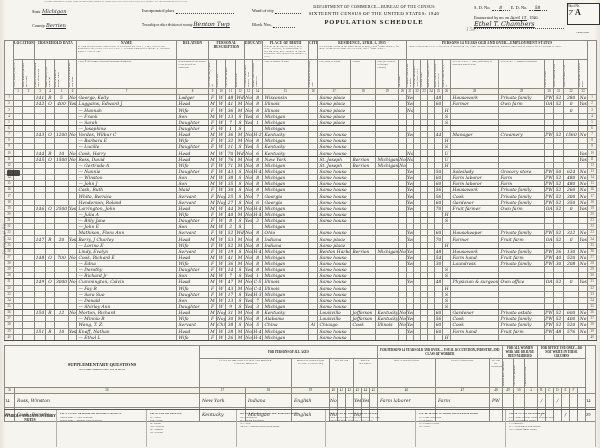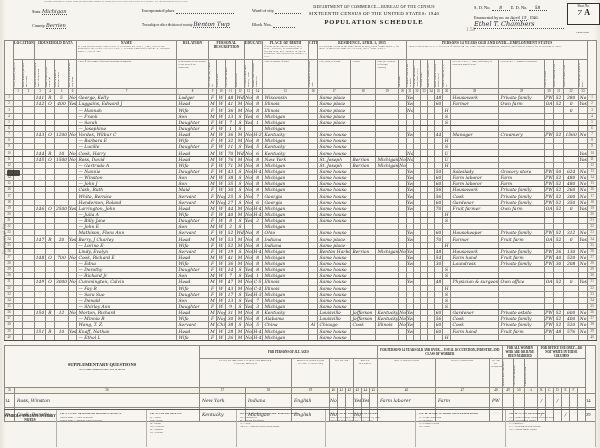--- a/index.html
+++ b/index.html
@@ -2,35 +2,35 @@
 <html><head>
 <meta charset="utf-8">
 <style>
   html,body{margin:0;padding:0;width:600px;height:448px;overflow:hidden;
     background:#efede6;font-family:"Liberation Serif",serif;color:#1c1c1a;}
   .paper{position:absolute;inset:0;background:
     linear-gradient(90deg,#e7e4dc 0,#f6f4ee 6px,#f6f4ee 594px,#e9e6de 100%);}
   .print{font-family:"Liberation Serif",serif;color:#20201e;}
   .hw{font-family:"DejaVu Serif",serif;font-style:italic;color:#2b2b33;}
   .tiny{font-size:3px;line-height:1.15;color:#3a3a36;}
-  .dots{border-bottom:0.6px dotted #555;}
+  .dots{border-bottom:0.6px dotted #555;text-decoration:underline;}
   
   .tophead{position:absolute;left:4px;top:0;width:592px;height:40px;}
   .topline{position:absolute;left:40px;top:1px;width:400px;font-size:2.6px;color:#777;
     white-space:nowrap;overflow:hidden;}
   .fld{position:absolute;font-size:4.4px;white-space:nowrap;}
   .fld .hw{font-size:5.2px;}
   .titleblock{position:absolute;left:280px;top:4px;width:180px;text-align:center;}
   .t1{font-size:4.2px;letter-spacing:0.2px;}
   .t2{font-size:5px;letter-spacing:0.3px;margin-top:1.5px;}
   .t3{font-size:6.5px;font-weight:bold;letter-spacing:1px;margin-top:2px;}
   .faintnum{position:absolute;left:462px;top:26px;font-size:5px;color:#9a978e;}
   .sdblock{position:absolute;left:470px;top:5px;width:90px;font-size:4.4px;}
   .sheetbox{position:absolute;left:563px;top:3px;width:31px;height:20px;border:0.8px solid #333;
-    text-align:center;background:#f8f6f0;}
+    text-align:left;background:#f8f6f0;}
   .sheetbox .cap{font-size:3px;}
   .sheetbox .val{font-size:8px;}
   .enumline{position:absolute;left:470px;top:15px;width:120px;font-size:4px;}
   .sig{font-size:6.5px;}
   .enum-cap{position:absolute;left:572px;top:31px;font-size:2.8px;color:#444;}
   
   table{border-collapse:collapse;table-layout:fixed;background:#f7f5ef;}
   #main{position:absolute;left:4px;top:40px;width:592px;}
   th,td{border:0.5px solid #8d8a82;padding:0;margin:0;overflow:hidden;}
   th{font-weight:normal;}

